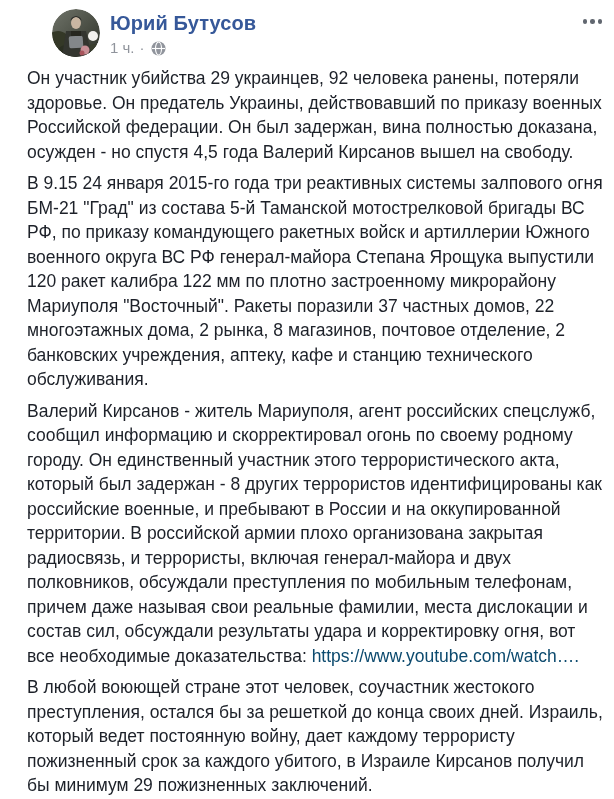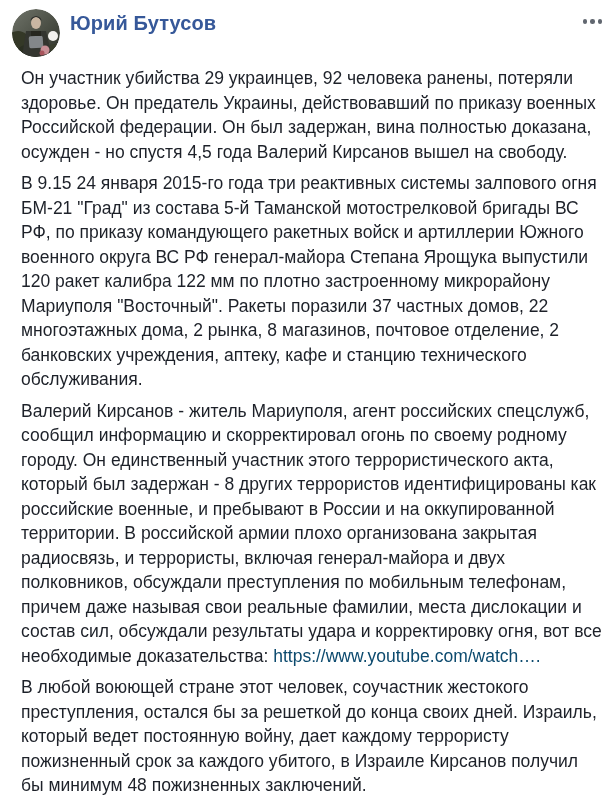--- a/index.html
+++ b/index.html
@@ -5,21 +5,21 @@
   * { margin:0; padding:0; box-sizing:border-box; }
   html,body { background:#ffffff; }
   body {
     width:614px; height:799px; overflow:hidden;
     font-family:"Liberation Sans", sans-serif;
     -webkit-font-smoothing:antialiased;
   }
   .post-card { width:614px; height:799px; background:#ffffff; position:relative; }
 
   
-  .post-header { display:flex; align-items:flex-start; padding:9px 12px 6px 12px; position:relative; }
+  .post-header { display:flex; align-items:flex-start; padding:9px 12px 6px 12px; position:relative;margin-left:40px; }
   .avatar {
     width:48px; height:48px; border-radius:50%; overflow:hidden;
     flex:0 0 48px; margin-right:10px; cursor:pointer;
   }
   .avatar svg { display:block; }
   .header-info { padding-top:2px; }
   .author {
     font-size:20px; font-weight:700; color:#365899;
     line-height:25px; cursor:pointer; letter-spacing:.1px;
   }
@@ -32,21 +32,21 @@
     position:absolute; top:15px; right:10px;
     display:flex; gap:3px; padding:4px 2px; cursor:pointer;
   }
   .menu-btn .dot { width:4.5px; height:4.5px; border-radius:50%; background:#616770; }
 
   
   .post-content {
     padding:3px 11px 0 11px;
     font-size:17.5px; line-height:24.5px; color:#1d2129;
   }
-  .post-content p { margin:0 0 7px 10px; }
+  .post-content p { margin:0 0 7px 16px; }
   .post-content p:last-child { margin-bottom:0; }
   a.inline-link { color:#0c4a6e; text-decoration:none; cursor:pointer; }
 </style>
 </head>
 <body>
 
 <div class="post-card">
 
   <div class="post-header">
 
@@ -75,30 +75,41 @@
           <path d="M18.5 12 Q24 4 29.5 12 Q29.5 8 24 7 Q18.5 8 18.5 12 Z" fill="#2a2a28"></path>
           <circle cx="41" cy="27" r="5" fill="#f3f2ee"></circle>
           <circle cx="33" cy="41" r="4.5" fill="#c88f96"></circle>
           <circle cx="30" cy="44" r="2.5" fill="#a8545c"></circle>
         </g>
       </svg>
     </div>
 
     <div class="header-info">
       <div class="author">Юрий Бутусов</div>
+      <div class="meta">
+        <span>1 ч.</span>
+        <span>·</span>
+        <span class="globe">
+          <svg width="15" height="15" viewBox="0 0 16 16">
+            <circle cx="8" cy="8" r="7.5" fill="#90949c"></circle>
+            <path d="M1 8 H15" stroke="#ffffff" stroke-width="1.2" fill="none"></path>
+            <ellipse cx="8" cy="8" rx="3.2" ry="7" stroke="#ffffff" stroke-width="1.2" fill="none"></ellipse>
+          </svg>
+        </span>
+      </div>
     </div>
 
     <div class="menu-btn">
       <span class="dot"></span>
       <span class="dot"></span>
       <span class="dot"></span>
     </div>
 
   </div>
 
   <div class="post-content">
     <p><span>Он участник убийства 29 украинцев, 92 человека ранены, потеряли здоровье. Он предатель Украины, действовавший по приказу военных Российской федерации. Он был задержан, вина полностью доказана, осужден - но спустя 4,5 года Валерий Кирсанов вышел на свободу.</span></p>
     <p><span>В 9.15 24 января 2015-го года три реактивных системы залпового огня БМ-21 "Град" из состава 5-й Таманской мотострелковой бригады ВС РФ, по приказу командующего ракетных войск и артиллерии Южного военного округа ВС РФ генерал-майора Степана Ярощука выпустили 120 ракет калибра 122 мм по плотно застроенному микрорайону Мариуполя "Восточный". Ракеты поразили 37 частных домов, 22 многоэтажных дома, 2 рынка, 8 магазинов, почтовое отделение, 2 банковских учреждения, аптеку, кафе и станцию технического обслуживания.</span></p>
     <p><span>Валерий Кирсанов - житель Мариуполя, агент российских спецслужб, сообщил информацию и скорректировал огонь по своему родному городу. Он единственный участник этого террористического акта, который был задержан - 8 других террористов идентифицированы как российские военные, и пребывают в России и на оккупированной территории. В российской армии плохо организована закрытая радиосвязь, и террористы, включая генерал-майора и двух полковников, обсуждали преступления по мобильным телефонам, причем даже называя свои реальные фамилии, места дислокации и состав сил, обсуждали результаты удара и корректировку огня, вот все необходимые доказательства: </span><a class="inline-link">https://www.youtube.com/watch….</a></p>
-    <p><span>В любой воюющей стране этот человек, соучастник жестокого преступления, остался бы за решеткой до конца своих дней. Израиль, который ведет постоянную войну, дает каждому террористу пожизненный срок за каждого убитого, в Израиле Кирсанов получил бы минимум 48 пожизненных заключений.</span></p>
+    <p><span>В любой воюющей стране этот человек, соучастник жестокого преступления, остался бы за решеткой до конца своих дней. Израиль, который ведет постоянную войну, дает каждому террористу пожизненный срок за каждого убитого, в Израиле Кирсанов получил бы минимум 29 пожизненных заключений.</span></p>
   </div>
 
 </div>
 
 </body></html>

